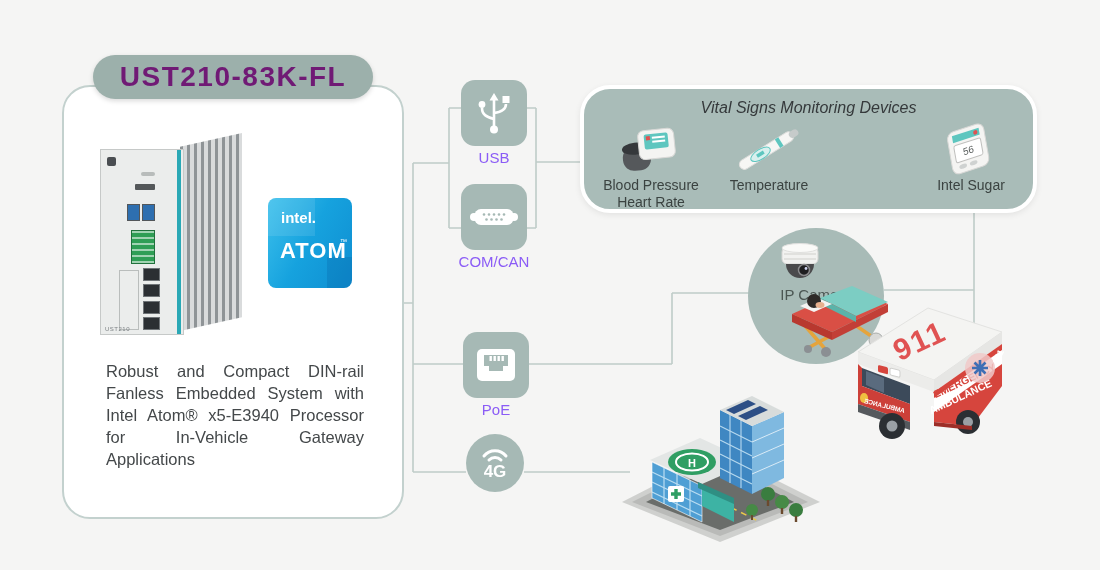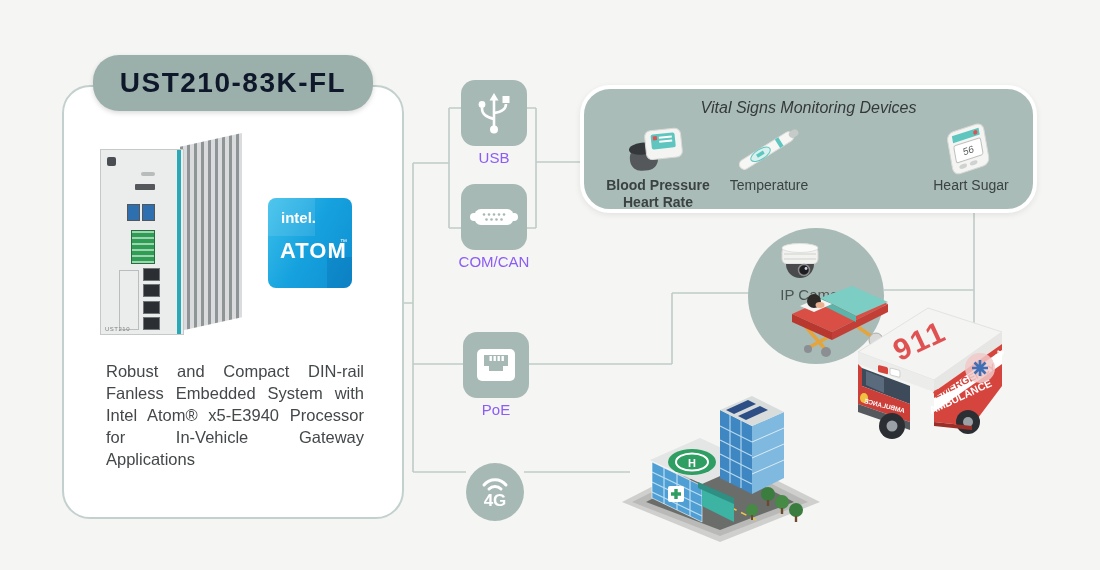--- a/index.html
+++ b/index.html
@@ -3,23 +3,23 @@
 <meta charset="utf-8">
 <style>
   html,body{margin:0;padding:0;background:#e9e9e8;font-family:"Liberation Sans",sans-serif;}
   .page{position:relative;width:1100px;height:570px;background:#f5f5f4;overflow:hidden;margin:0 auto;}
   svg{display:block;}
   .connectors{position:absolute;left:0;top:0;width:1100px;height:570px;z-index:1;}
 
   
   .card{position:absolute;left:62px;top:85px;width:338px;height:430px;background:#ffffff;
         border:2px solid #c3d1ce;border-radius:28px;z-index:2;}
-  .title-pill{position:absolute;left:93px;top:55px;width:280px;height:56px;background:#9cb0ab;
+  .title-pill{position:absolute;left:93px;top:55px;width:280px;height:44px;background:#9cb0ab;
         border-radius:26px;display:flex;align-items:center;justify-content:center;z-index:6;
-        color:#0f172a;font-size:28px;font-weight:bold;letter-spacing:1.5px;
+        color:#701a75;font-size:28px;font-weight:bold;letter-spacing:1.5px;
         box-shadow:0 2px 5px rgba(0,0,0,.15);}
   .desc{position:absolute;left:106px;top:360px;width:258px;font-size:16.5px;line-height:22px;
         color:#44484a;text-align:justify;z-index:3;}
 
   
   .device{position:absolute;left:100px;top:133px;width:142px;height:205px;z-index:3;}
   .dev-fins{position:absolute;right:0;top:0;width:62px;height:198px;
         background:repeating-linear-gradient(90deg,#8f9497 0 3px,#d9dbdc 3px 7px);
         clip-path:polygon(0 7%,100% 0,100% 93%,0 100%);}
   .dev-front{position:absolute;left:0;top:16px;width:82px;height:184px;background:#ebedec;
@@ -49,33 +49,33 @@
   
   .tile{position:absolute;width:66px;height:66px;background:#a6b9b5;border-radius:14px;z-index:2;
         display:flex;align-items:center;justify-content:center;}
   .tile-usb{left:461px;top:80px;}
   .tile-com{left:461px;top:184px;}
   .tile-poe{left:463px;top:332px;}
   .if-label{position:absolute;width:120px;text-align:center;font-size:15px;color:#8b5cf6;z-index:2;}
   .lbl-usb{left:434px;top:149px;}
   .lbl-com{left:434px;top:253px;}
   .lbl-poe{left:436px;top:401px;}
-  .badge-4g{position:absolute;left:466px;top:463px;width:58px;height:58px;background:#a6b9b5;border-radius:50%;
+  .badge-4g{position:absolute;left:466px;top:434px;width:58px;height:58px;background:#a6b9b5;border-radius:50%;
         z-index:2;display:flex;align-items:center;justify-content:center;}
 
   
   .vital{position:absolute;left:580px;top:85px;width:457px;height:128px;background:#a9bcb8;
         border:4px solid #ffffff;border-radius:30px;box-sizing:border-box;z-index:2;
         box-shadow:0 2px 6px rgba(0,0,0,.08);}
   .vital-title{position:absolute;left:0;top:10px;width:100%;text-align:center;font-style:italic;
         font-size:16px;color:#35393b;}
   .vdev{position:absolute;top:32px;text-align:center;}
   .vdev .vicon{height:56px;display:flex;align-items:center;justify-content:center;}
   .vdev .vlabel{font-size:14px;line-height:17px;color:#3b4341;}
-  .vdev1{left:9px;width:130px;font-weight:bold;}
+  .vdev1{left:2px;width:130px;}
   .vdev2{left:130px;width:110px;}
   .vdev3{left:231px;width:120px;}
   .vdev4{left:332px;width:110px;}
 
   
   .cam-circle{position:absolute;left:748px;top:228px;width:136px;height:136px;border-radius:50%;
         background:#a8bbb7;z-index:2;}
   .cam-icon{position:absolute;left:28px;top:14px;}
   .cam-label{position:absolute;left:0;top:58px;width:100%;text-align:center;font-size:15px;color:#4b5653;}
 
@@ -228,21 +228,21 @@
             <rect x="17" y="9" width="28" height="7" fill="#5ec6bf"></rect>
             <circle cx="41" cy="12.5" r="2.2" fill="#e05252"></circle>
             <rect x="17" y="19" width="28" height="17" rx="2" fill="#fff" stroke="#bfbfbd"></rect>
             <text x="31" y="31" text-anchor="middle" font-size="10" fill="#5a5f5e">56</text>
             <ellipse cx="23" cy="41" rx="4" ry="2.2" fill="#cfd2d1"></ellipse>
             <ellipse cx="34" cy="41" rx="4" ry="2.2" fill="#cfd2d1"></ellipse>
           </g>
         </svg>
       </div>
       <div class="vlabel">
-        <div>Heart Sugar</div>
+        <div>Intel Sugar</div>
       </div>
     </div>
   </div>
 
   <div class="cam-circle">
     <div class="cam-icon">
       <svg width="48" height="46" viewBox="0 0 48 46">
         <rect x="6" y="5" width="36" height="17" rx="5" fill="#f2f2f0" stroke="#d5d5d3"></rect>
         <ellipse cx="24" cy="6" rx="18" ry="4.5" fill="#fafaf8" stroke="#e0e0de"></ellipse>
         <line x1="8" y1="12" x2="40" y2="12" stroke="#dcdcda" stroke-width="1.6"></line>

